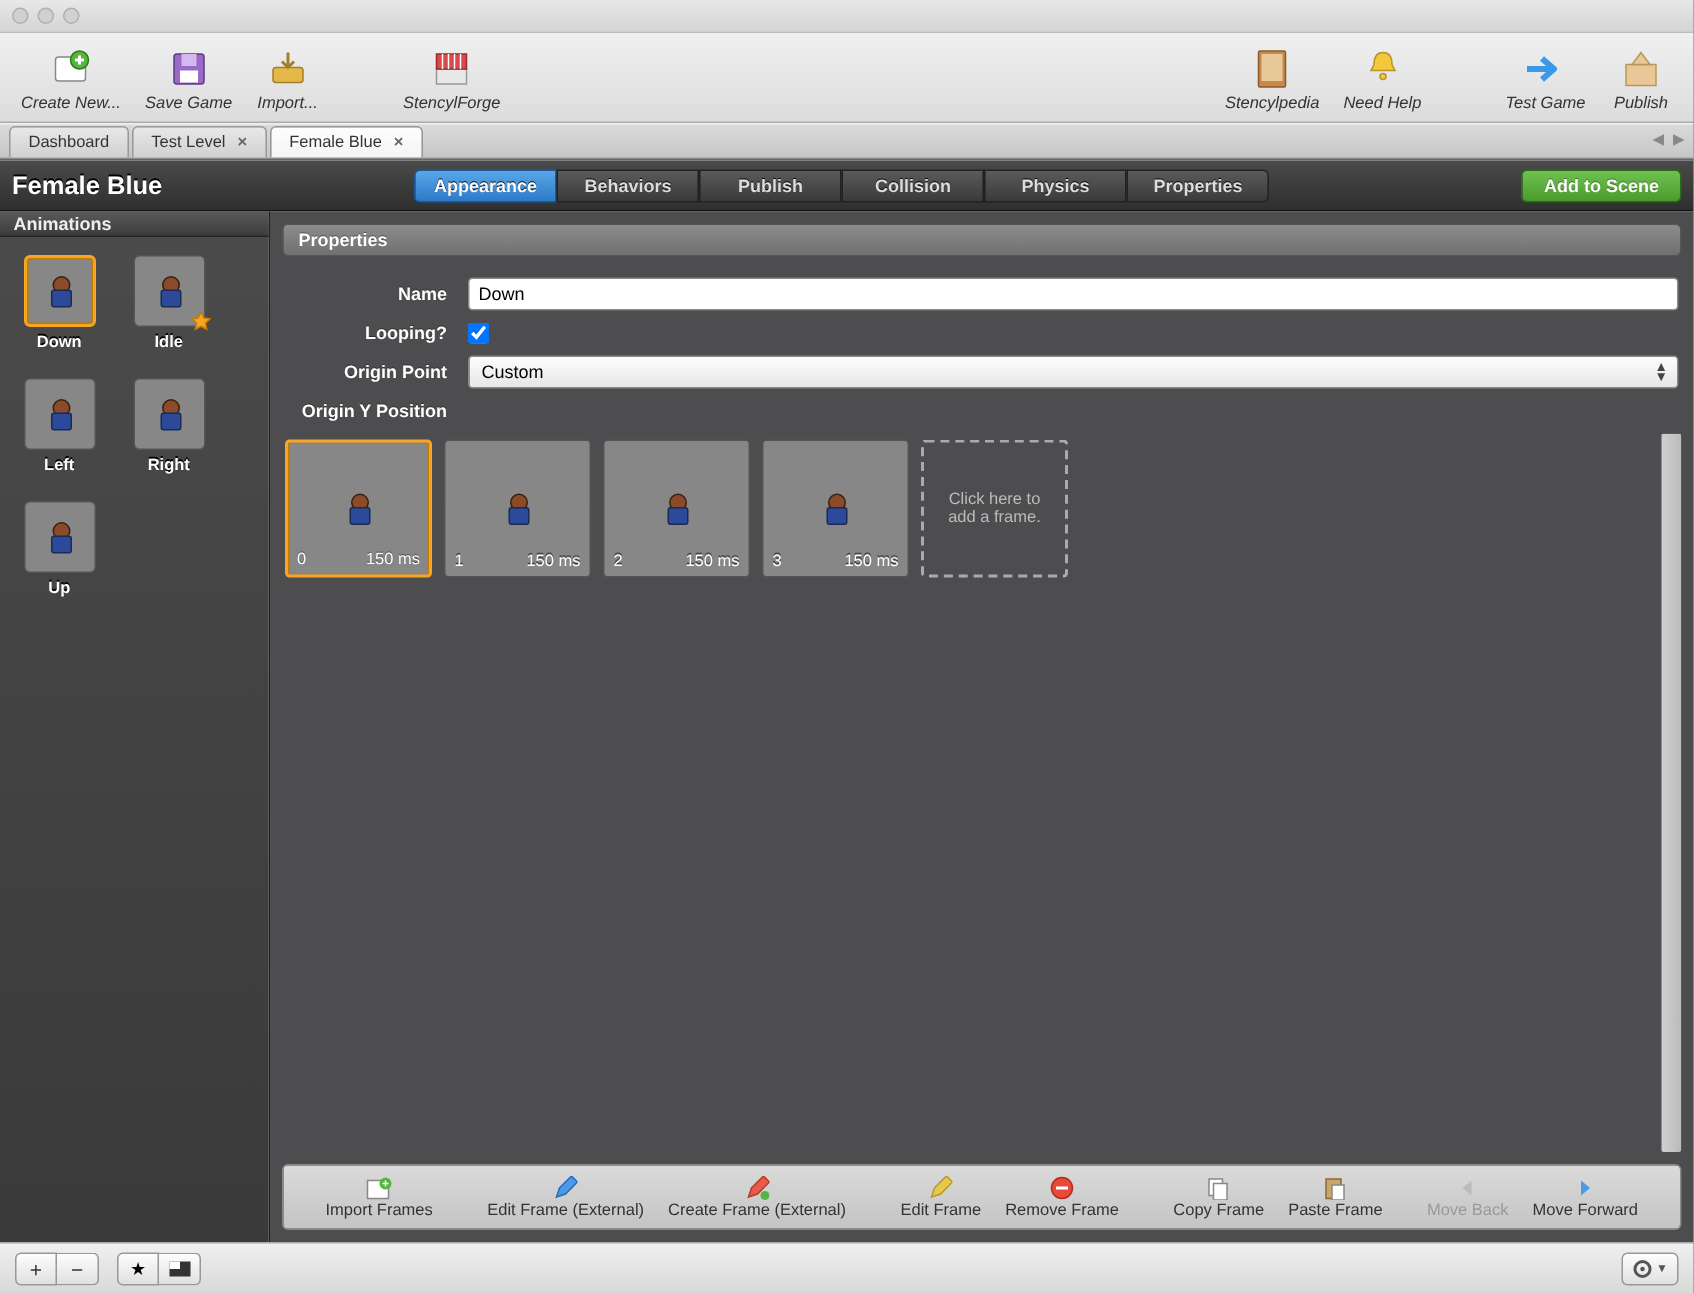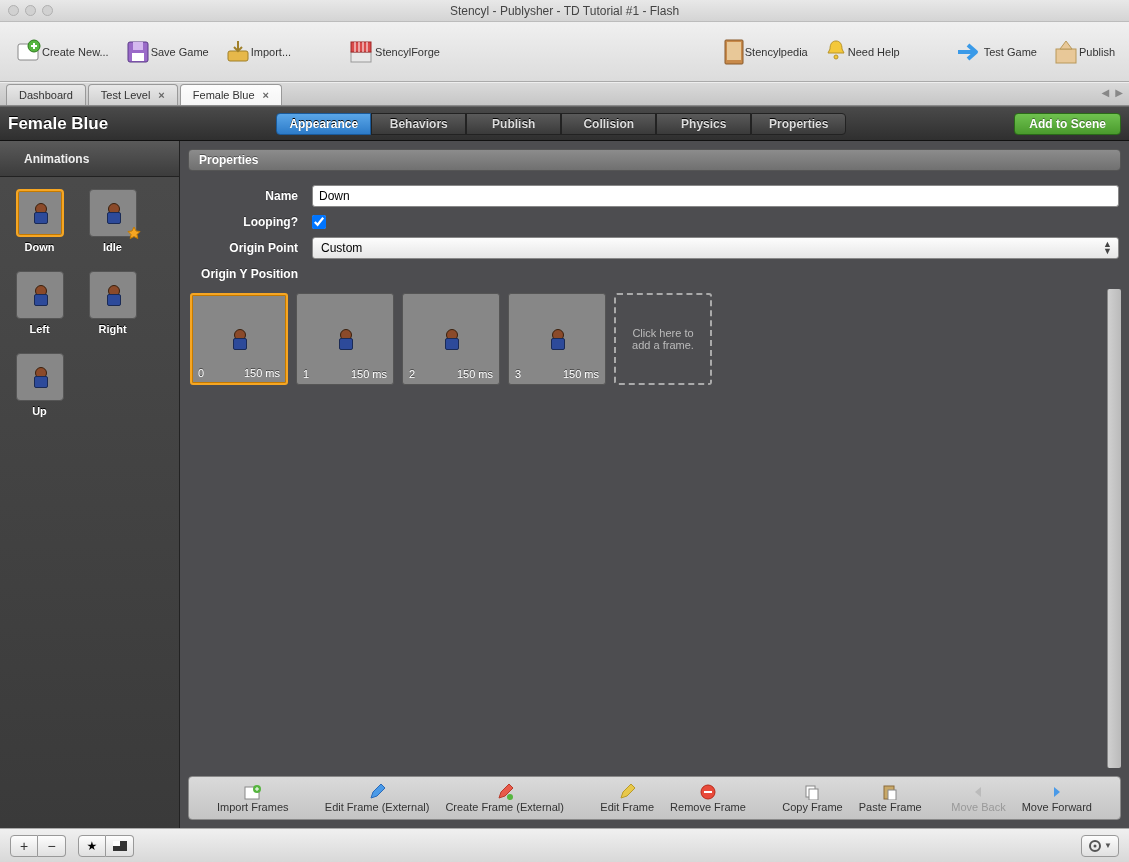--- a/index.html
+++ b/index.html
@@ -7,21 +7,21 @@
 
 
 .titlebar { height: 22px; background: linear-gradient(#e8e8e8,#d4d4d4); display:flex; align-items:center; position: relative; border-bottom:1px solid #bcbcbc;}
 .traffic { display:flex; gap:6px; padding-left:8px; }
 .traffic span { width:11px; height:11px; border-radius:50%; background:#d1d1d1; border:1px solid #b0b0b0; }
 .titlebar-title { position:absolute; left:0; right:0; text-align:center; color:#444; font-size:12px; }
 
 
 .toolbar { height: 60px; background: linear-gradient(#f0f0f0,#dcdcdc); border-bottom:1px solid #aaa; display:flex; align-items:center; padding:0 6px; justify-content: space-between;}
 .toolbar-group { display:flex; }
-.tool-btn { display:flex; align-items:center; justify-content:center; padding: 4px 8px; min-width: 58px; cursor:pointer; }
+.tool-btn { display:flex; flex-direction:column; align-items:center; justify-content:center; padding: 4px 8px; min-width: 58px; cursor:pointer;font-style:italic; }
 .tool-btn .ico { height: 34px; display:flex; align-items:center; justify-content:center; }
 .tool-btn .lbl { font-size:11px; color:#333; }
 .tool-gap { width: 40px; }
 
 
 .tabsrow { height:24px; background:linear-gradient(#dadada,#c6c6c6); border-top:1px solid #eee; border-bottom:1px solid #8a8a8a; display:flex; align-items:flex-end; padding-left:6px; position:relative;}
 .tab { height:21px; padding:0 12px; display:flex; align-items:center; gap:8px; font-size:11px; color:#333; background:linear-gradient(#e8e8e8,#d0d0d0); border:1px solid #999; border-bottom:none; border-radius:4px 4px 0 0; margin-right:2px; }
 .tab .close-x { color:#666; font-weight:bold; font-size:11px; cursor:pointer; }
 .tab.active { background:linear-gradient(#fdfdfd,#f5f5f5); }
 .tabsrow .navarrows { position:absolute; right:6px; top:4px; display:flex; gap:6px; color:#888; font-size:10px; }
@@ -30,21 +30,21 @@
 .subbar { height:35px; background:linear-gradient(#4a4a4a,#2f2f2f); border-top:1px solid #666; border-bottom:1px solid #111; display:flex; align-items:center; padding:0 8px; justify-content:space-between; }
 .subbar-title { color:#fff; font-size:17px; font-weight:bold; text-shadow: 0 -1px 0 #000;}
 .seg { display:flex; }
 .segbtn { width:95px; height:22px; display:flex; align-items:center; justify-content:center; color:#ddd; border:1px solid #222; background:linear-gradient(#5a5a5a,#3a3a3a); font-size:12px; font-weight:bold; text-shadow:0 -1px 0 #000;}
 .segbtn:first-child { border-radius:4px 0 0 4px;}
 .segbtn:last-child { border-radius:0 4px 4px 0;}
 .segbtn.active { background:linear-gradient(#5aa6e8,#2d7bc8); border-color:#1a5a9a; color:#fff;}
 .add-scene { height:22px; padding:0 14px; border-radius:4px; border:1px solid #2a6a18; background:linear-gradient(#6fc24f,#4a9a2d); color:#fff; font-weight:bold; font-size:12px; text-shadow:0 -1px 0 rgba(0,0,0,.4); display:flex; align-items:center;}
 
 
-.anims-header { height: 36px; background:linear-gradient(#5a5a5a,#3c3c3c); color:#eee; font-size:12px; font-weight:bold; padding-left:24px; display:flex; align-items:center; border-bottom:1px solid #222;}
+.anims-header { height: 17px; background:linear-gradient(#5a5a5a,#3c3c3c); color:#eee; font-size:12px; font-weight:bold; padding-left:9px; display:flex; align-items:center; border-bottom:1px solid #222;}
 
 
 .mainsplit { display:flex; height: calc(862px - 22px - 60px - 24px - 35px - 34px); }
 .sidebar { width:180px; background:linear-gradient(#4b4b4b,#3a3a3a); border-right:1px solid #222; display:flex; flex-direction:column;}
 .anim-grid { padding:12px; display:flex; flex-wrap:wrap; gap:18px; }
 .anim-cell { width:55px; display:flex; flex-direction:column; align-items:center; gap:4px; }
 .anim-thumb { width:48px; height:48px; background:#878787; border:1px solid #555; border-radius:4px; display:flex; align-items:center; justify-content:center; position:relative;}
 .anim-thumb.selected { border:2px solid #f6a623; box-shadow:0 0 0 1px #c57a00 inset; }
 .anim-name { color:#fff; font-size:11px; font-weight:bold; text-shadow:0 -1px 0 #000;}
 .anim-star { position:absolute; right:-6px; bottom:-6px; width:16px; height:16px; }
@@ -94,21 +94,20 @@
 </style>
 </head>
 <body>
 
 <div class="titlebar">
   <div class="traffic">
     <span></span>
     <span></span>
     <span></span>
   </div>
-  <div class="titlebar-title">Stencyl - Publysher - TD Tutorial #1 - Flash</div>
 </div>
 
 <div class="toolbar">
   <div class="toolbar-group">
     <div class="tool-btn">
       <div class="ico">
         <svg width="28" height="28">
             <rect x="4" y="6" width="20" height="16" rx="2" fill="#fff" stroke="#888"></rect>
             <circle cx="20" cy="8" r="6" fill="#56b53f" stroke="#2d7a1c"></circle>
             <path d="M20 5v6M17 8h6" stroke="#fff" stroke-width="2"></path>

